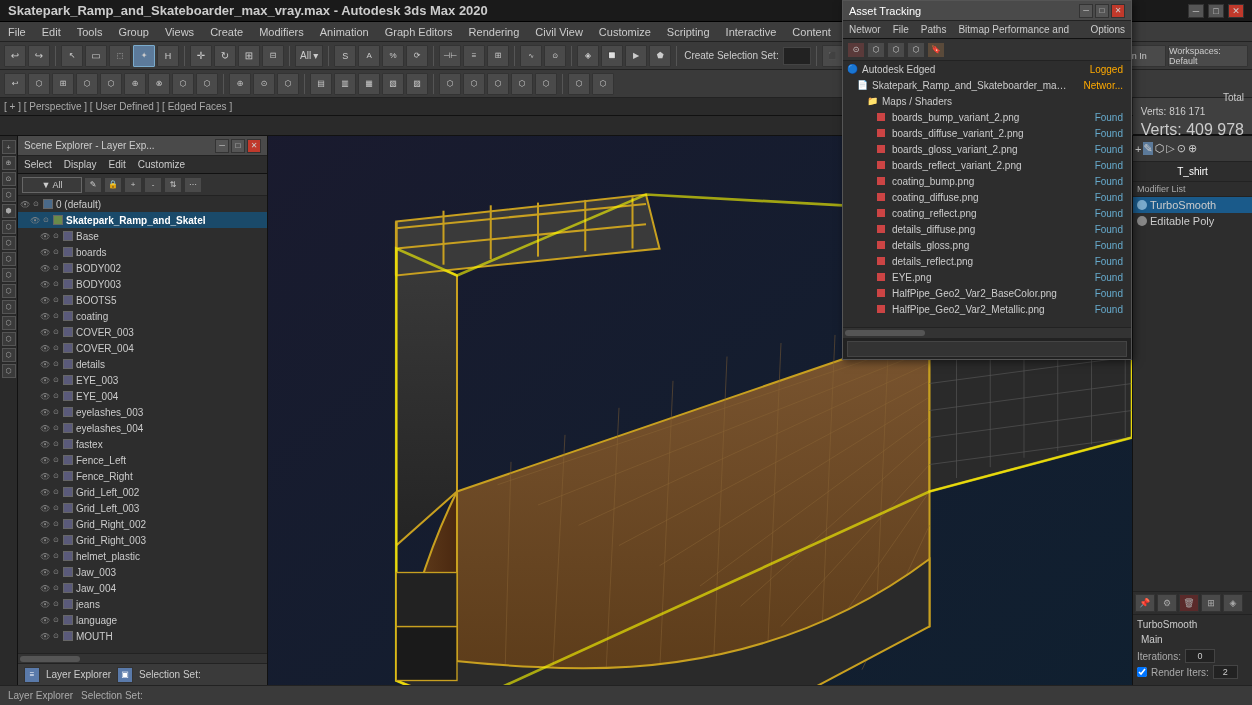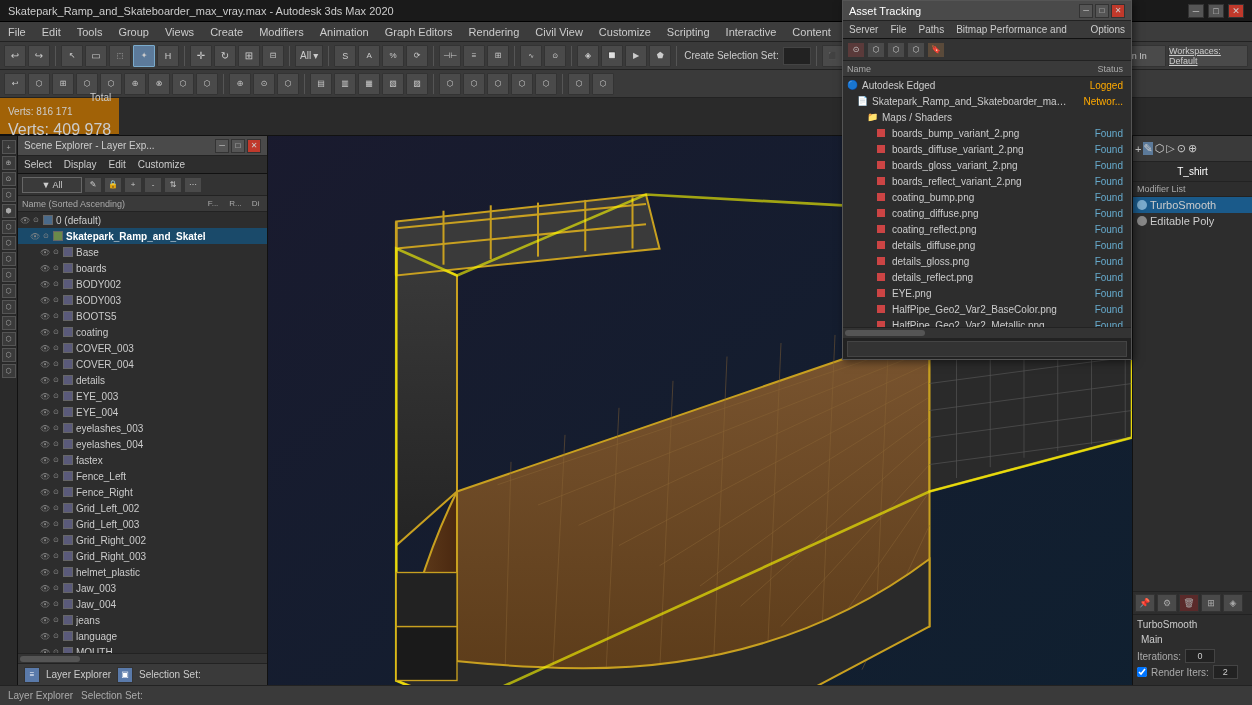--- a/index.html
+++ b/index.html
@@ -1,20 +1,20 @@
 <!DOCTYPE html>
 <html><head>
   <meta charset="utf-8">
   <style>
     * { box-sizing: border-box; margin: 0; padding: 0; }
     body { background: #2b2b2b; color: #ccc; font-family: Arial, sans-serif; font-size: 11px; width: 1252px; height: 705px; overflow: hidden; user-select: none; }
     
     
     #title-bar { background: #1a1a1a; height: 22px; display: flex; align-items: center; justify-content: space-between; padding: 0 8px; border-bottom: 1px solid #000; }
-    #title-bar .title { color: #ccc; font-size: 11px; }
+    #title-bar .title { color: #ccc; font-size: 13px; font-weight: bold; }
     #title-bar .controls { display: flex; gap: 4px; }
     #title-bar .win-btn { width: 16px; height: 14px; background: #555; border: 1px solid #333; display: flex; align-items: center; justify-content: center; font-size: 9px; color: #ccc; cursor: pointer; }
     #title-bar .win-btn.close { background: #c0392b; }
     
     
     #menu-bar { background: #3c3c3c; height: 20px; display: flex; align-items: center; border-bottom: 1px solid #222; }
     .menu-item { padding: 0 8px; height: 20px; line-height: 20px; color: #ccc; font-size: 11px; cursor: pointer; }
     
     
     #toolbar1 { background: #3a3a3a; height: 28px; display: flex; align-items: center; padding: 0 4px; border-bottom: 1px solid #222; gap: 2px; }
@@ -23,21 +23,21 @@
     .tb-btn.active { background: #5c7a9a; border-color: #7aabcc; }
     .tb-separator { width: 1px; height: 20px; background: #555; margin: 0 3px; }
     .tb-dropdown { height: 22px; background: #4a4a4a; border: 1px solid #333; color: #ccc; font-size: 10px; padding: 0 4px; display: flex; align-items: center; gap: 2px; cursor: pointer; }
     .tb-label { color: #ccc; font-size: 10px; padding: 0 2px; }
     
     
     #view-labels { background: #2a2a2a; height: 18px; display: flex; align-items: center; padding: 0 4px; border-bottom: 1px solid #111; }
     #view-labels span { color: #aaa; font-size: 10px; margin-right: 8px; }
     
     
-    #stats-bar { background: #a16207; padding: 2px 6px; border-bottom: 1px solid #111; line-height: 1.4; }
+    #stats-bar { background: #404040; padding: 2px 6px; border-bottom: 1px solid #111; line-height: 1.4; }
     #stats-bar div { font-size: 10px; color: #ccc; }
     
     
     #main-layout { display: flex; height: calc(705px - 22px - 20px - 28px - 28px - 18px - 38px - 20px); }
     
     
     #left-icons { width: 18px; background: #2a2a2a; border-right: 1px solid #111; display: flex; flex-direction: column; align-items: center; padding-top: 4px; gap: 2px; }
     #left-icons .icon-btn { width: 14px; height: 14px; background: #3a3a3a; border: 1px solid #555; font-size: 7px; display: flex; align-items: center; justify-content: center; color: #aaa; cursor: pointer; }
     
     
@@ -208,21 +208,21 @@
   <div class="tb-btn" style="font-size:7px;">⬛</div>
   <div class="tb-btn" style="font-size:7px;">⬛</div>
   <div class="tb-btn" style="font-size:7px;">⬛</div>
   <div class="tb-btn" style="font-size:7px;">⬛</div>
   <div class="tb-btn" style="font-size:7px;">⬛</div>
   <div class="tb-btn" style="font-size:7px;">⬛</div>
   <div class="tb-btn" style="font-size:7px;">⬛</div>
   <div class="tb-btn" style="font-size:7px;">⬛</div>
   <div style="flex:1"></div>
   <div class="tb-btn" style="width:80px; font-size:9px;">🔑 Sign In</div>
-  <div class="tb-btn" style="width:80px; font-size:9px;text-decoration:underline;">Workspaces: Default</div>
+  <div class="tb-btn" style="width:80px; font-size:9px;">Workspaces: Default</div>
 </div>
 
 <div id="toolbar2">
   <div class="tb-btn" style="font-size:8px;">↩</div>
   <div class="tb-btn" style="font-size:8px;">⬡</div>
   <div class="tb-btn" style="font-size:8px;">⊞</div>
   <div class="tb-btn" style="font-size:8px;">⬡</div>
   <div class="tb-btn" style="font-size:8px;">⬡</div>
   <div class="tb-btn" style="font-size:8px;">⊕</div>
   <div class="tb-btn" style="font-size:8px;">⊗</div>
@@ -243,20 +243,23 @@
   <div class="tb-btn" style="font-size:8px;">⬡</div>
   <div class="tb-btn" style="font-size:8px;">⬡</div>
   <div class="tb-btn" style="font-size:8px;">⬡</div>
   <div class="tb-btn" style="font-size:8px;">⬡</div>
   <div class="tb-separator"></div>
   <div class="tb-btn" style="font-size:8px;">⬡</div>
   <div class="tb-btn" style="font-size:8px;">⬡</div>
 </div>
 
 <div style="display:flex; background:#2a2a2a; border-bottom:1px solid #111; height:38px;">
+  <div id="view-labels" style="flex:1; display:flex; align-items:center; padding:0 4px;">
+    <span style="color:#aaa; font-size:10px;">[ + ] [ Perspective ] [ User Defined ] [ Edged Faces ]</span>
+  </div>
   <div id="stats-bar" style="display:flex; flex-direction:column; justify-content:center; padding:2px 8px;">
     <div style="font-size:10px; color:#ccc; text-align:right;"><span>Total</span></div>
     <div style="font-size:10px; color:#ccc;"><span>Verts:</span> <span>816 171</span></div>
     <div style="font-size:16px; color:#ccc;"><span>Verts:</span> <span>409 978</span></div>
   </div>
 </div>
 
 <div id="main-layout" style="display:flex; height:calc(705px - 22px - 20px - 28px - 28px - 38px - 20px);">
 
   <div id="left-icons">
@@ -298,26 +301,20 @@
     <div id="se-toolbar">
       <div class="se-tb-btn" style="background:#3a3a3a; border:1px solid #666; width:60px; font-size:9px;">▼ All</div>
       <div class="se-tb-btn">✎</div>
       <div class="se-tb-btn">🔒</div>
       <div class="se-tb-btn">+</div>
       <div class="se-tb-btn">-</div>
       <div class="se-tb-btn">⇅</div>
       <div class="se-tb-btn">⋯</div>
     </div>
 
-    <div id="se-header">
-      <div class="col-name">Name (Sorted Ascending)</div>
-      <div class="col-f">F...</div>
-      <div class="col-r">R...</div>
-      <div class="col-d">Di</div>
-    </div>
 
     <div id="se-list">
         <div class="se-row">
           <div style="width: 0px; flex-shrink: 0;"></div>
           <div class="vis-icons">
             <div class="vis-icon" style="font-size: 8px;">👁</div>
             <div class="vis-icon">⊙</div>
           </div>
           <div class="row-icon" style="background: rgb(74, 106, 138);"></div>
           <div class="row-label">0 (default)</div>
@@ -832,37 +829,33 @@
   <div id="asset-tracking" style="position:absolute; right:120px; top:0; width:290px; height:360px;">
     <div id="at-title">
       <span class="at-title-text">Asset Tracking</span>
       <div class="at-controls">
         <div class="at-btn">─</div>
         <div class="at-btn">□</div>
         <div class="at-btn close">✕</div>
       </div>
     </div>
     <div id="at-menu">
-        <div class="at-menu-item">Server</div>
+        <div class="at-menu-item">Networ</div>
         <div class="at-menu-item">File</div>
         <div class="at-menu-item">Paths</div>
         <div class="at-menu-item">Bitmap Performance and Memory</div>
         <div class="at-menu-item">Options</div>
       </div>
     <div id="at-toolbar">
       <div class="at-tb-btn" style="background:#5a3a3a;">⊙</div>
       <div class="at-tb-btn">⬡</div>
       <div class="at-tb-btn">⬡</div>
       <div class="at-tb-btn">⬡</div>
       <div class="at-tb-btn" style="background:#5a4a3a;">🔖</div>
     </div>
-    <div id="at-header">
-      <div class="col-name">Name</div>
-      <div class="col-status">Status</div>
-    </div>
     <div id="at-list">
         <div class="at-row">
           <div style="width: 0px; flex-shrink: 0;"></div>
           <div class="at-icon">
             <span style="color:#fa0; font-size:9px;">🔵</span>
           </div>
           <div class="at-label">Autodesk Edged</div>
           <div class="at-status at-status-logged">Logged</div>
         </div>
         <div class="at-row">

